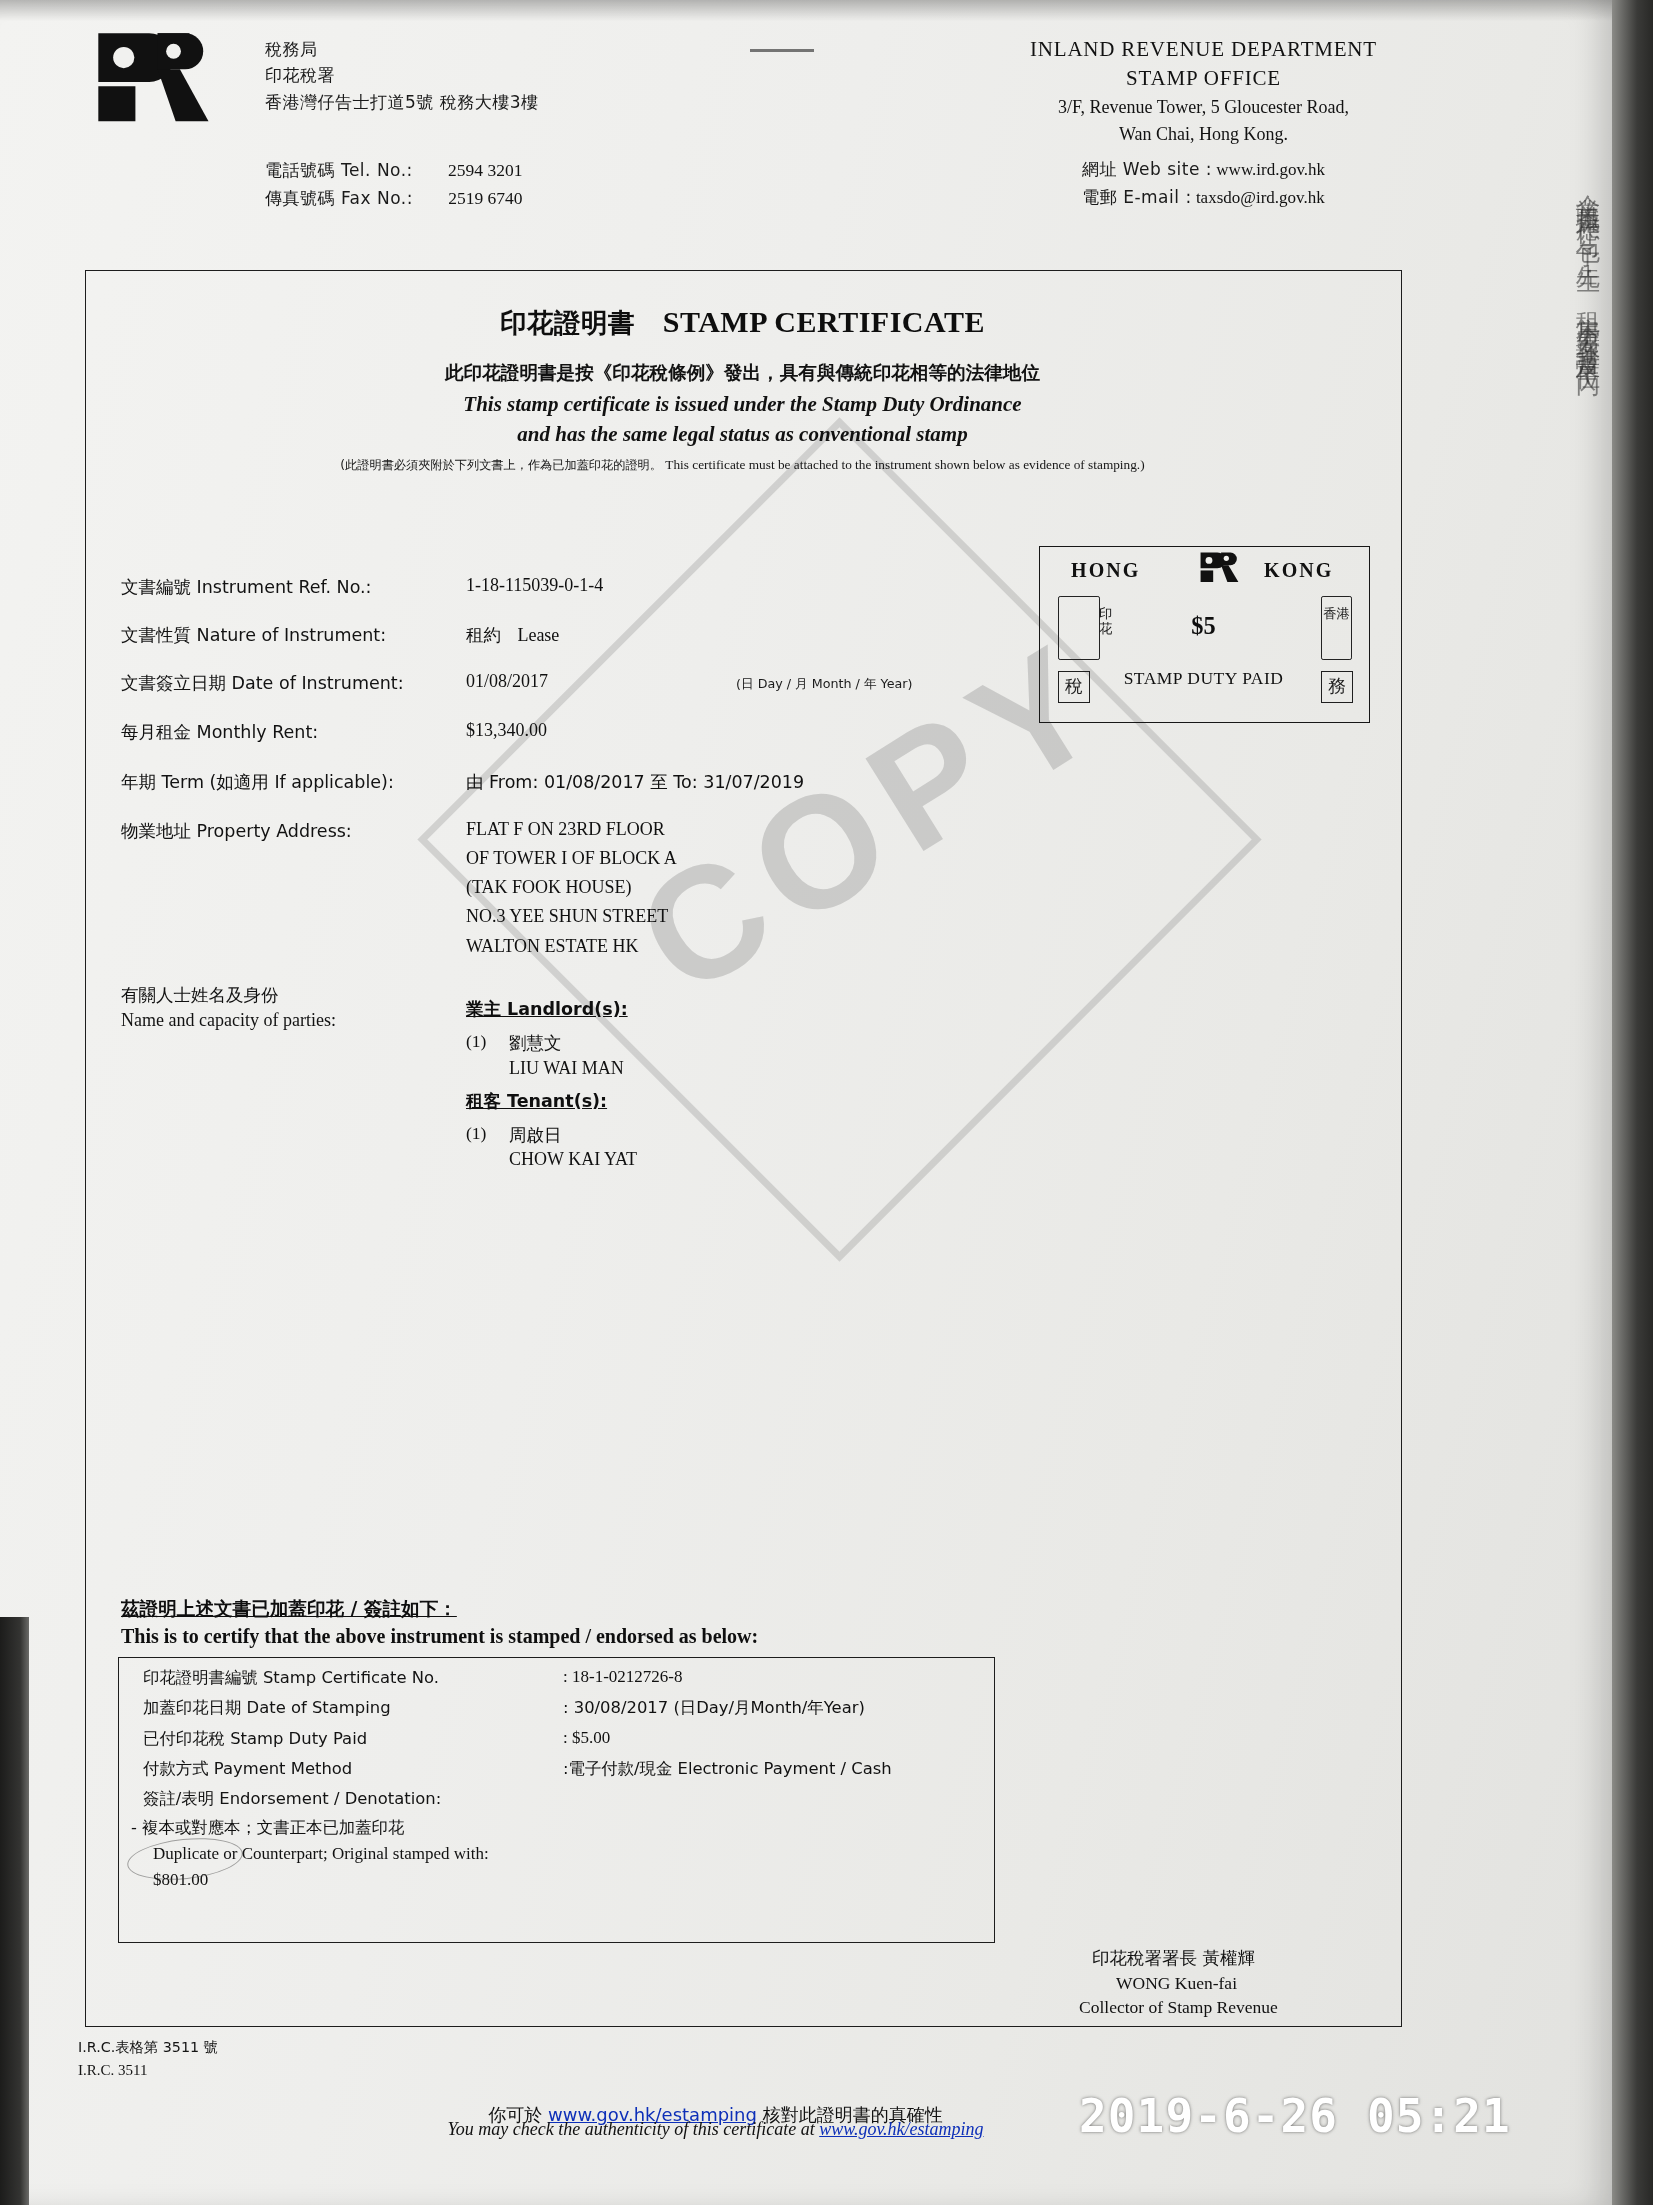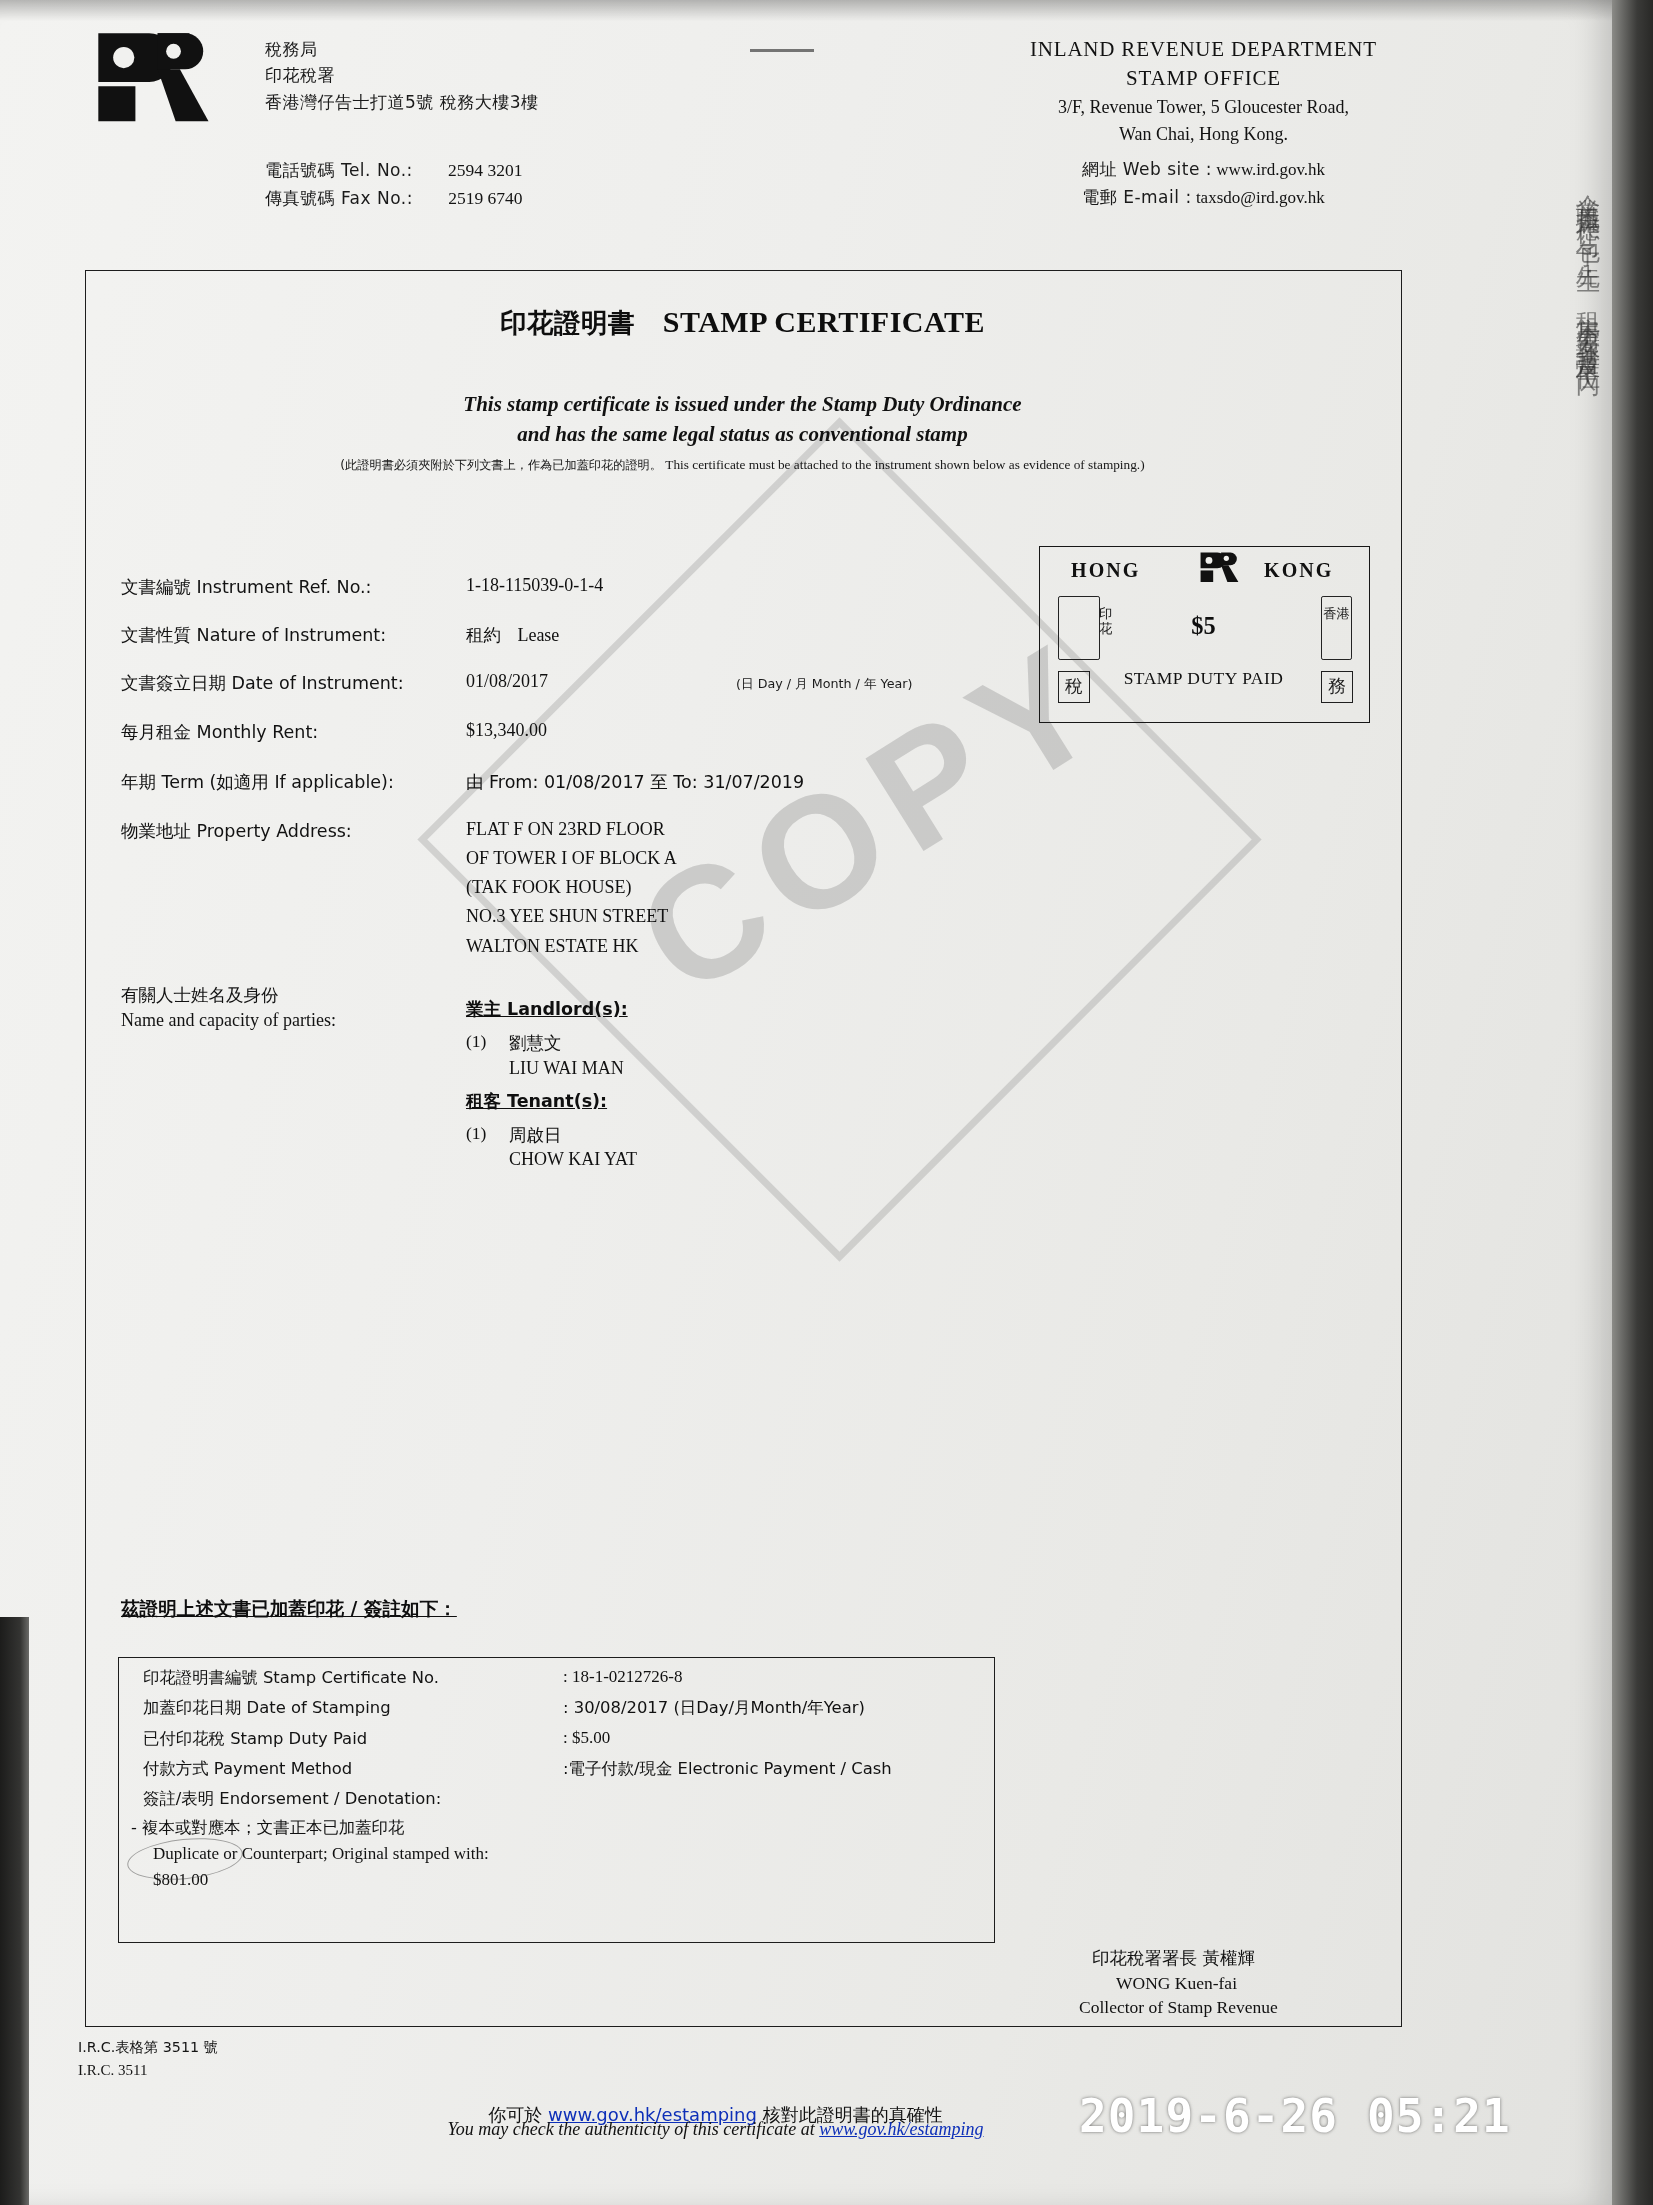--- a/index.html
+++ b/index.html
@@ -373,20 +373,21 @@
     <div id="wm-diamond"></div>
     <div id="wm-text">COPY</div>
   </div>
 
   <div id="cert-title">
     <span class="cn">印花證明書</span>
     <span style="display:inline-block;width:11.7px;"></span>
     <span>STAMP CERTIFICATE</span>
   </div>
 
+  <div id="cert-sub-cn">此印花證明書是按《印花稅條例》發出，具有與傳統印花相等的法律地位</div>
   <div id="cert-sub-en2">and has the same legal status as conventional stamp</div>
   <div id="cert-sub-en1">This stamp certificate is issued under the Stamp Duty Ordinance</div>
   <div id="cert-note">
     <span class="cn">(此證明書必須夾附於下列文書上，作為已加蓋印花的證明。</span>
     <span>This certificate must be attached to the instrument shown below as evidence of stamping.)</span>
   </div>
 
   <div class="f-label" style="left:121px; top:575px;">
     <span class="cn">文書編號 Instrument Ref. No.:</span>
   </div>
@@ -467,20 +468,21 @@
   <div class="seal-sq" id="sq-left">
       <span class="g">稅</span>
     </div>
   <div class="seal-sq" id="sq-right">
       <span class="g">務</span>
     </div>
   <div id="duty-amount">$5</div>
   <div id="duty-text">STAMP DUTY PAID</div>
 
   <div id="certify-cn">茲證明上述文書已加蓋印花 / 簽註如下：</div>
+  <div id="certify-en">This is to certify that the above instrument is stamped / endorsed as below:</div>
 
   <div id="endo-box"></div>
 
   <div class="endo-label" style="left:131px; top:1667px;">
     <span class="cn">印花證明書編號 Stamp Certificate No.</span>
   </div>
   <div class="endo-value" style="top:1667px;">: 18-1-0212726-8</div>
 
   <div class="endo-label" style="left:131px; top:1697px;">
     <span class="cn">加蓋印花日期 Date of Stamping</span>

